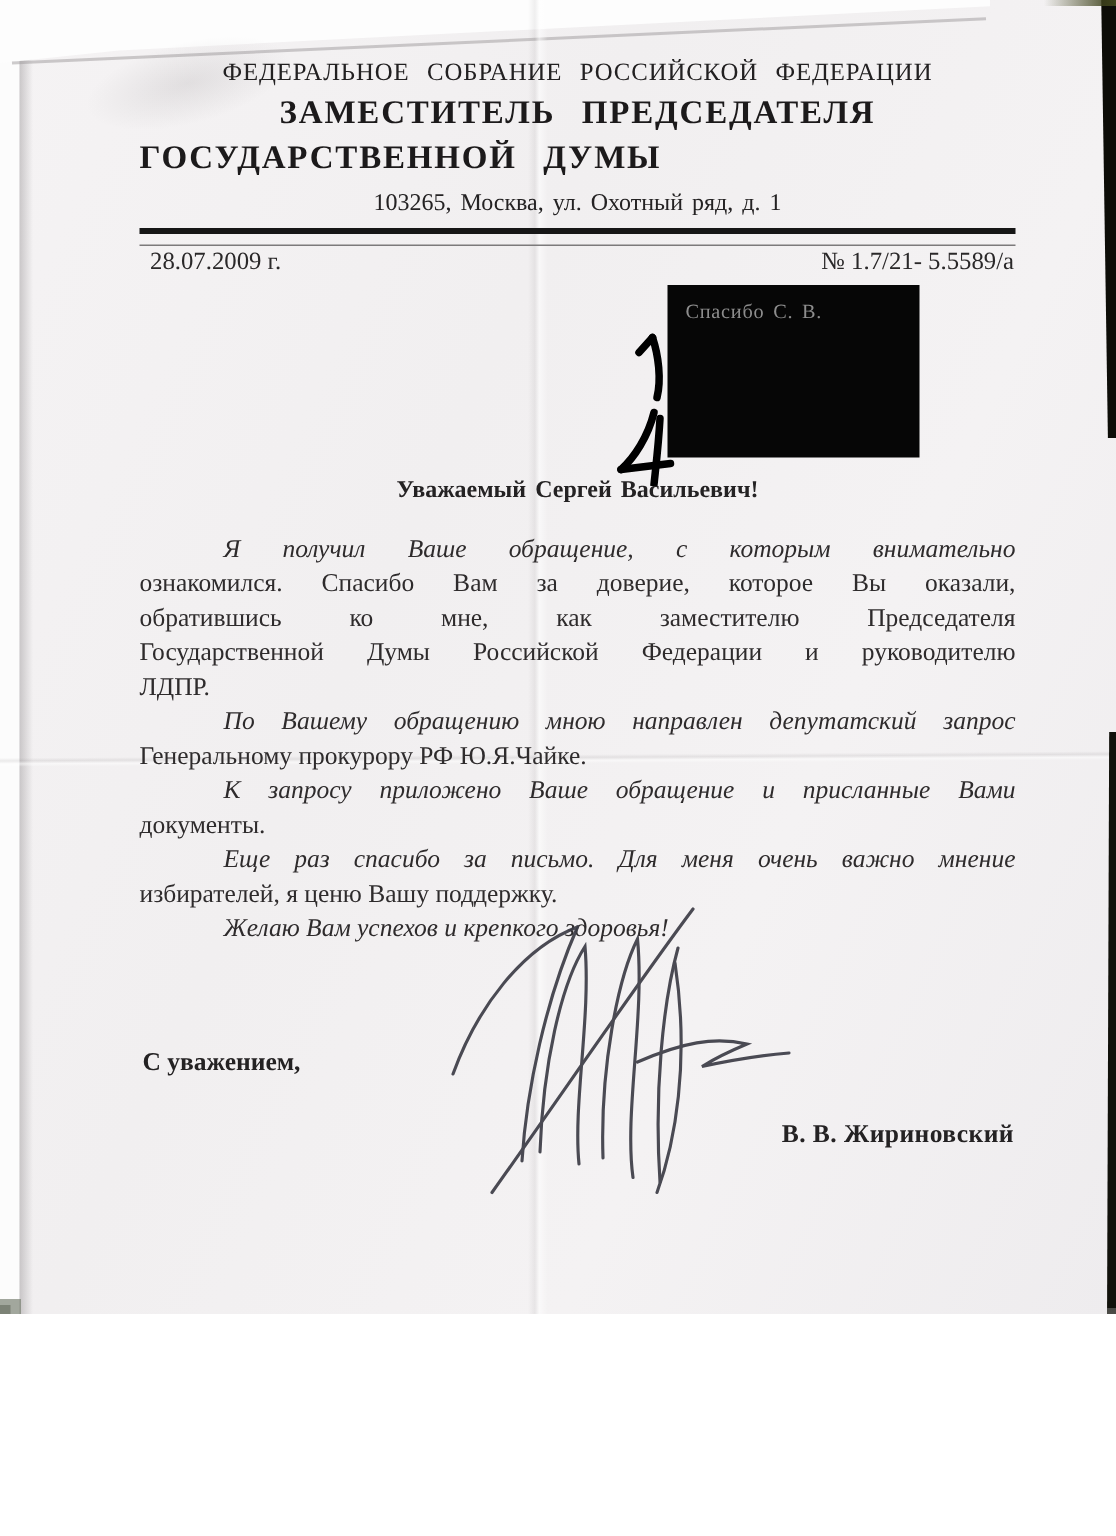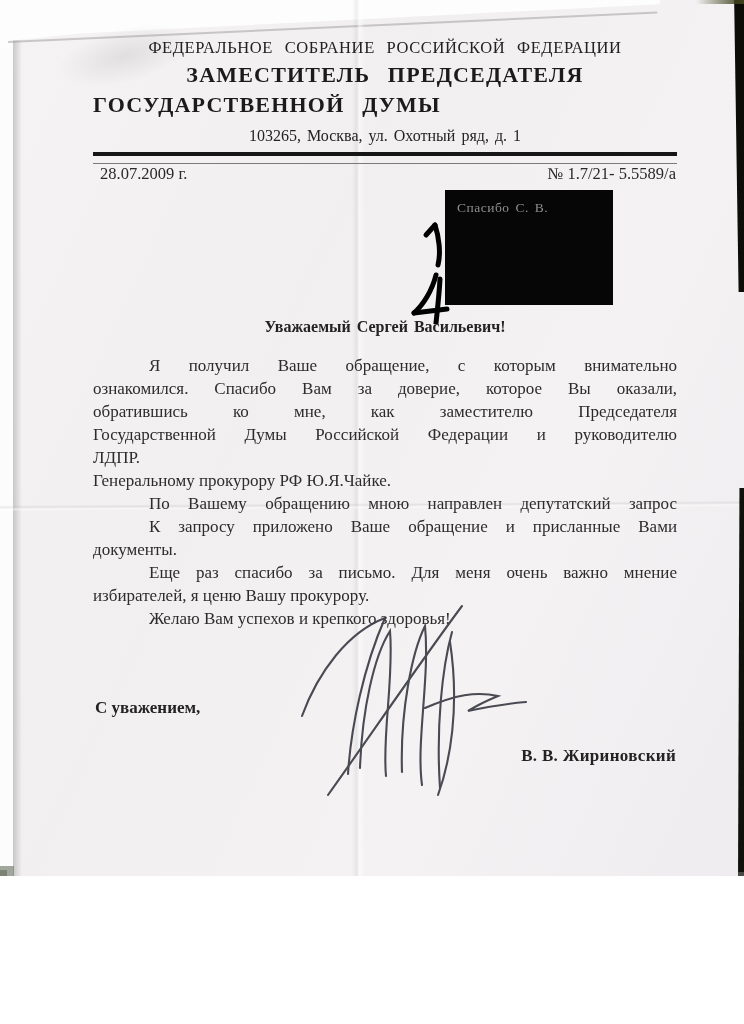--- a/index.html
+++ b/index.html
@@ -49,21 +49,21 @@
   
   .scribbles{position:absolute;left:405px;top:212px;width:60px;height:112px;}
   .redaction{position:absolute;left:445px;top:190px;width:168px;height:115px;background:#060606;}
   .redacted-name{position:absolute;left:12px;top:10px;font-size:13.5px;color:#8d8d8d;
         letter-spacing:.5px;word-spacing:2px;}
   
   .salutation{top:318px;text-align:center;font-weight:bold;font-size:16px;color:#242223;word-spacing:2px;}
   .body-text{top:354px;font-size:17px;color:#2e2b2c;}
   .bline{height:23px;line-height:23px;text-align:justify;text-align-last:justify;white-space:nowrap;}
   .bline.last{text-align-last:left;}
-  .bline.first{text-indent:56px;}
+  .bline.first{text-indent:56px;font-style:italic;}
   
   .signature-svg{position:absolute;left:290px;top:596px;}
   .regards{position:absolute;left:95px;top:698px;font-weight:bold;font-size:17px;color:#242223;}
   .signer{position:absolute;right:68px;top:698px;font-weight:bold;font-size:17px;color:#242223;
         letter-spacing:.3px;margin-top:48px;}
   .form-code{position:absolute;left:95px;top:971px;font-size:11.5px;color:#4b494a;letter-spacing:.4px;}
 </style>
 </head>
 <body>
 
@@ -108,26 +108,26 @@
   </div>
 
   <div class="col salutation">Уважаемый Сергей Васильевич!</div>
 
   <div class="col body-text">
     <div class="bline first">Я получил Ваше обращение, с которым внимательно</div>
     <div class="bline">ознакомился. Спасибо Вам за доверие, которое Вы оказали,</div>
     <div class="bline">обратившись ко мне, как заместителю Председателя</div>
     <div class="bline">Государственной Думы Российской Федерации и руководителю</div>
     <div class="bline last">ЛДПР.</div>
+    <div class="bline first">По Вашему обращению мною направлен депутатский запрос</div>
     <div class="bline last">Генеральному прокурору РФ Ю.Я.Чайке.</div>
-    <div class="bline first">По Вашему обращению мною направлен депутатский запрос</div>
     <div class="bline first">К запросу приложено Ваше обращение и присланные Вами</div>
     <div class="bline last">документы.</div>
     <div class="bline first">Еще раз спасибо за письмо. Для меня очень важно мнение</div>
-    <div class="bline last">избирателей, я ценю Вашу прокурору.</div>
+    <div class="bline last">избирателей, я ценю Вашу поддержку.</div>
     <div class="bline first last">Желаю Вам успехов и крепкого здоровья!</div>
   </div>
 
   <svg class="signature-svg" width="280" height="205" viewBox="0 0 280 205">
     <g stroke="#3c3c46" stroke-width="2.1" fill="none" stroke-linecap="round" opacity="0.92">
       <path d="M12,120 C28,76 58,36 95,22"></path>
       <path d="M95,22 C74,70 61,130 58,178"></path>
       <path d="M70,172 C72,114 84,60 100,35 C104,82 92,140 96,180"></path>
       <path d="M112,176 C110,116 122,56 135,30 C140,82 126,146 132,189"></path>
       <path d="M150,192 C146,132 152,72 162,36"></path>

